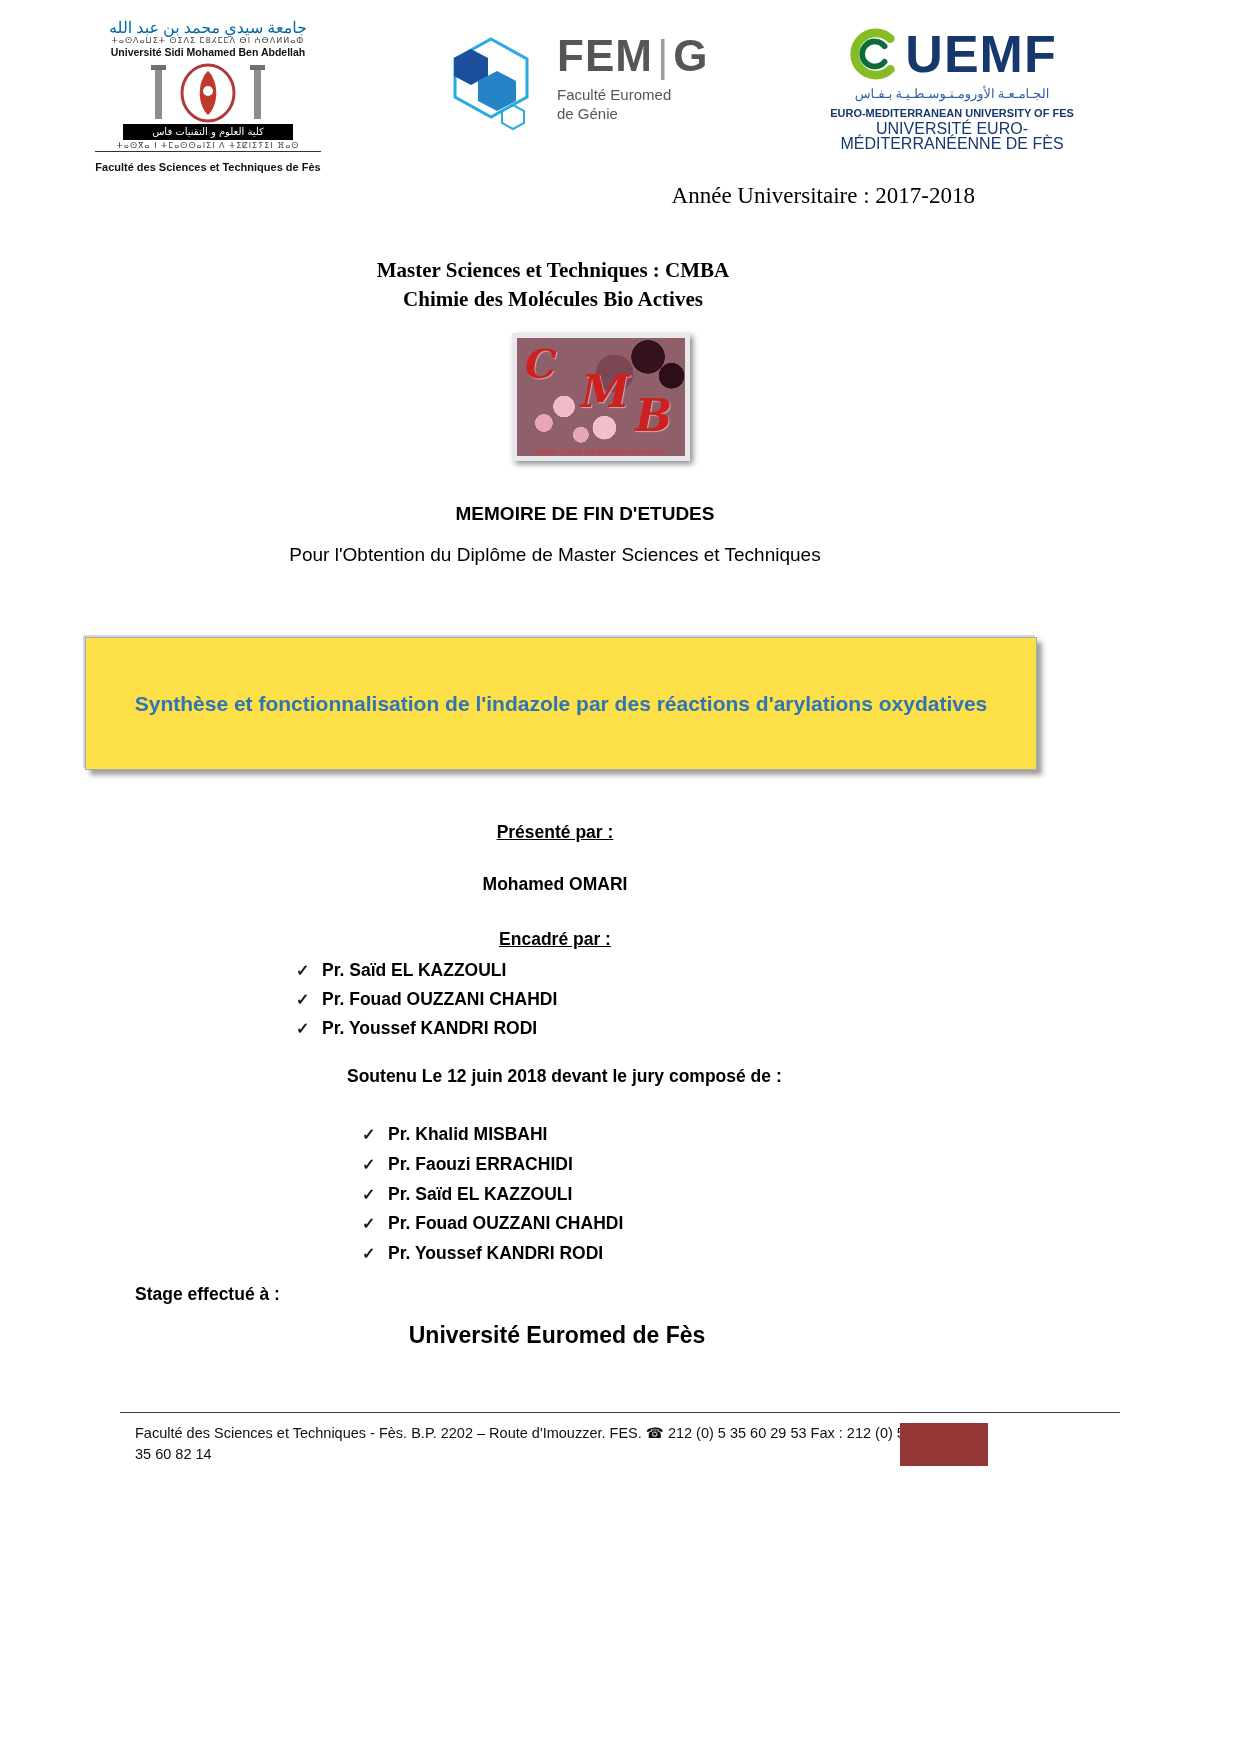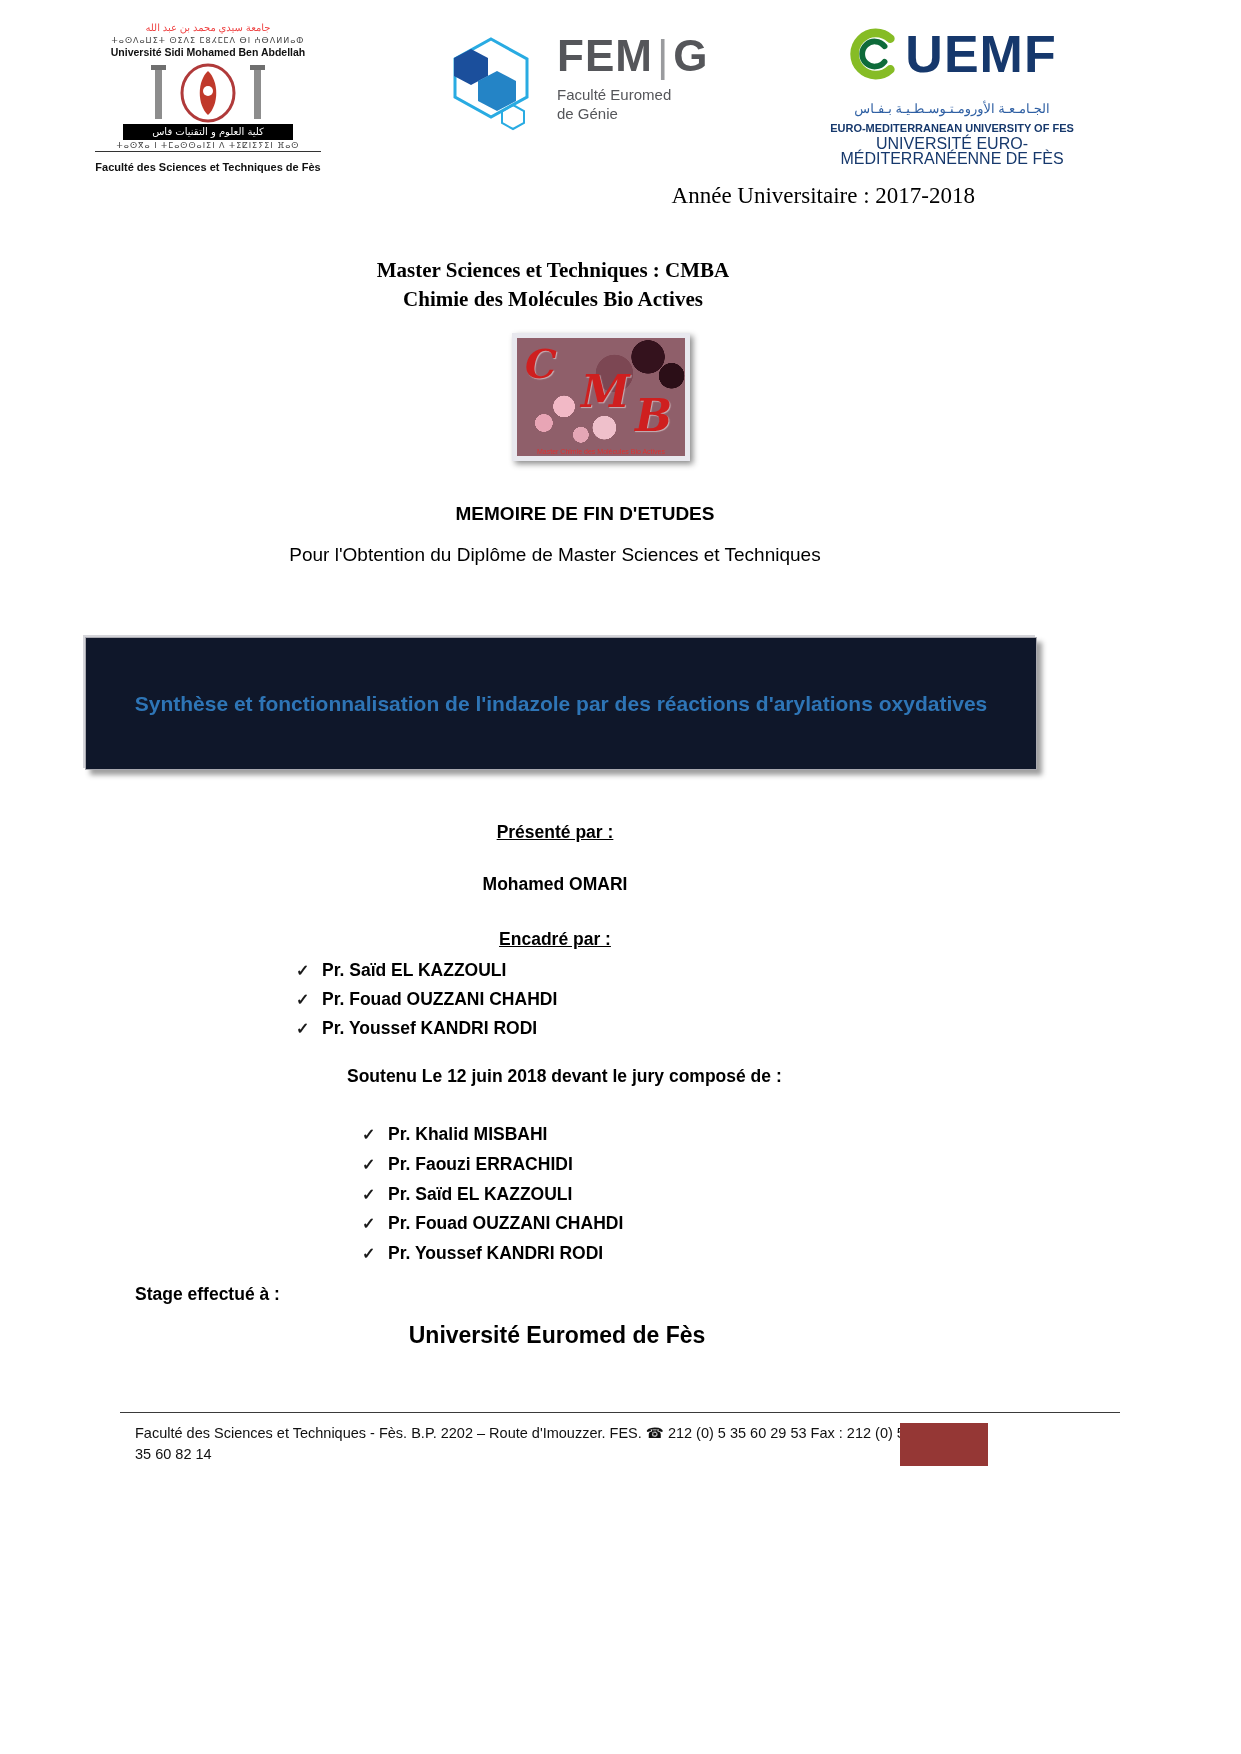--- a/index.html
+++ b/index.html
@@ -5,41 +5,41 @@
   * { margin:0; padding:0; box-sizing:border-box; }
   html,body { background:#ffffff; }
   .page {
     position:relative; width:1241px; height:1754px; margin:0 auto;
     background:#ffffff; color:#000;
     font-family:"Liberation Sans", sans-serif; overflow:hidden;
   }
 
   
   .logo-fst { position:absolute; left:88px; top:20px; width:240px; text-align:center; }
-  .fst-arabic { font-family:Liberation Sans, sans-serif; font-size:10px; color:#ef4444; line-height:15px; }
+  .fst-arabic { font-family:Liberation Serif, serif; font-size:16px; color:#0369a1; line-height:15px; }
   .fst-tifinagh { font-family:"DejaVu Sans", sans-serif; font-size:8px; color:#444; line-height:11px; letter-spacing:1px;}
   .fst-name { font-size:10.5px; font-weight:bold; color:#111; line-height:13px; }
   .fst-emblem { margin:2px auto 0; width:150px; height:62px; }
   .fst-strip { margin:1px auto 0; width:170px; background:#000000; color:#fff;
                font-family:"DejaVu Sans", sans-serif; font-size:10px; line-height:16px; }
   .fst-faculty { font-size:11px; font-weight:bold; color:#111; line-height:13px;
                  border-top:1px solid #333; display:inline-block; padding-top:9px; }
 
   .logo-femg { position:absolute; left:435px; top:33px; width:300px; display:flex; align-items:flex-start; }
   .femg-mark { width:112px; height:102px; flex:0 0 auto; }
   .femg-text { margin-left:10px; }
   .femg-acronym { font-size:44px; font-weight:bold; color:#55565a; letter-spacing:1px; line-height:46px; }
   .femg-acronym .bar { font-weight:normal; color:#9a9b9e; padding:0 4px; }
   .femg-caption { font-size:15px; color:#55565a; line-height:19px; margin-top:6px; }
 
   .logo-uemf { position:absolute; left:818px; top:28px; width:268px; text-align:center; }
   .uemf-row { display:flex; align-items:center; justify-content:center; }
   .uemf-mark { width:52px; height:52px; margin-right:6px; }
   .uemf-acronym { font-size:52px; font-weight:bold; color:#16386c; letter-spacing:1px; line-height:52px; }
-  .uemf-arabic { font-family:Liberation Sans, sans-serif; font-size:13px; color:#2e5fa3; line-height:18px; margin-top:20px; }
+  .uemf-arabic { font-family:Liberation Serif, serif; font-size:13px; color:#2e5fa3; line-height:18px; margin-top:5px; }
   .uemf-cap1 { font-size:11px; font-weight:bold; color:#16386c; line-height:15px; margin-top:3px; }
   .uemf-cap2 { font-size:16px; color:#16386c; line-height:15px; }
 
   
   .annee { position:absolute; top:183px; left:0; width:975px; text-align:right;
            font-family:"Liberation Serif", serif; font-size:23px; font-weight:normal; }
   .program { position:absolute; top:256px; left:0; width:1106px; text-align:center;
              font-family:"Liberation Serif", serif; font-size:21px; font-weight:bold; line-height:29px; }
 
   
@@ -62,21 +62,21 @@
   .cmb-b { left:118px; top:52px; font-size:44px; }
   .cmb-caption { position:absolute; left:0; right:0; bottom:1px; text-align:center;
                  font-size:7px; color:#e03030; white-space:nowrap; overflow:hidden; }
 
   .memoire { position:absolute; top:503px; left:0; width:1170px; text-align:center;
              font-size:19px; font-weight:bold; }
   .pour { position:absolute; top:544px; left:0; width:1110px; text-align:center; font-size:19px; }
 
   
   .title-box { position:absolute; left:85px; top:637px; width:952px; height:133px;
-               background:#0f172a; border:1px solid #a9a9b0;
+               background:#fde047; border:1px solid #a9a9b0;
                box-shadow:5px 5px 5px rgba(40,40,40,.45), -2px -2px 0 #d5d5da;
                display:flex; align-items:center; justify-content:center; }
   .title-text { max-width:860px; text-align:center; color:#2e75b6;
                 font-size:21px; font-weight:bold; line-height:34px; }
 
   
   .center-line { position:absolute; left:0; width:1110px; text-align:center; font-size:17.5px; }
   .bold { font-weight:bold; }
   .underline { text-decoration:underline; }
   .presente { top:822px; }

